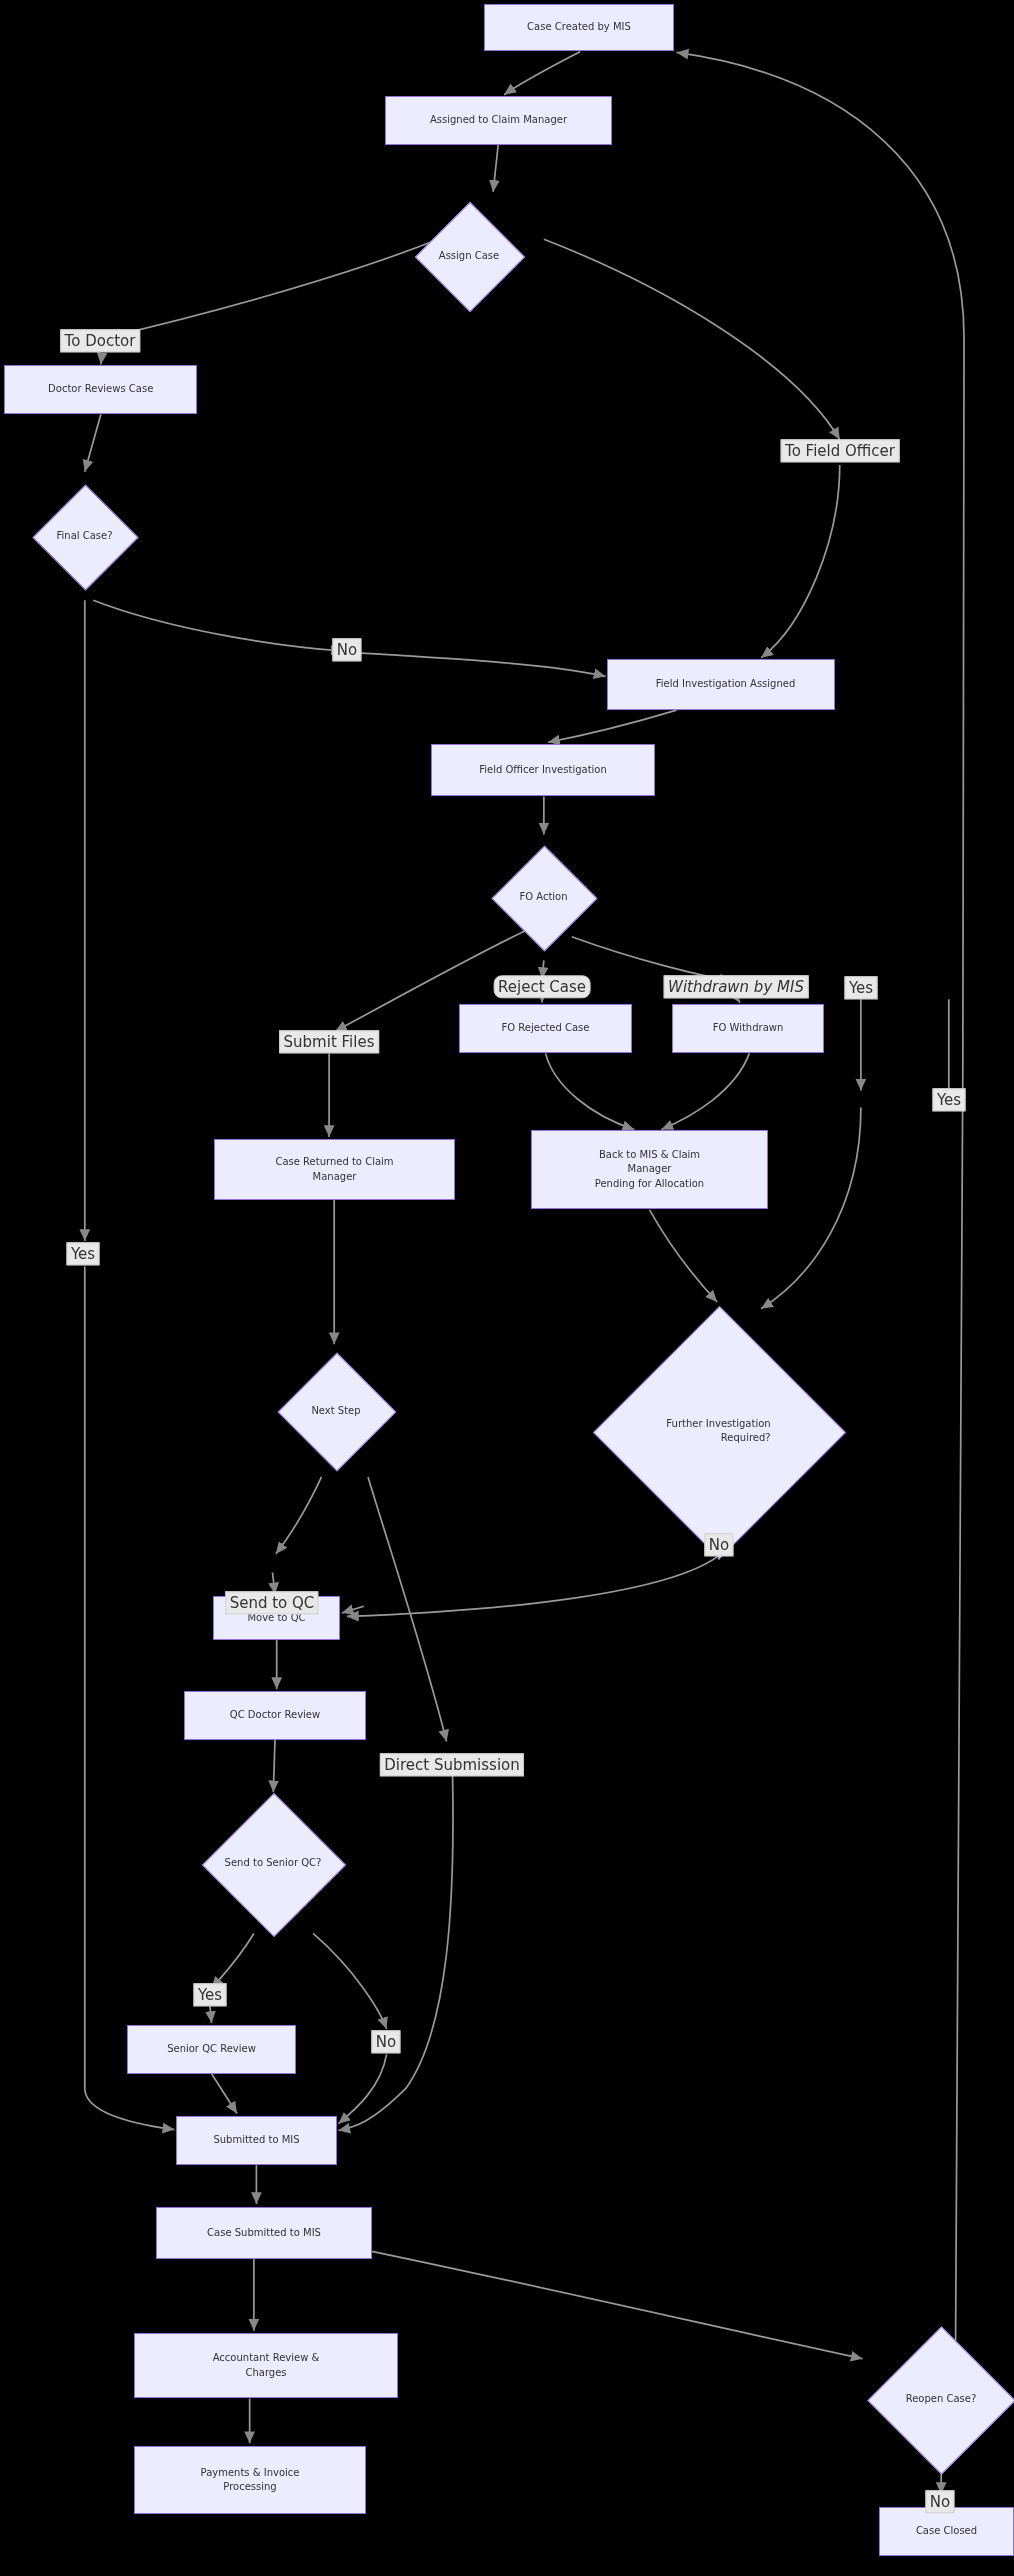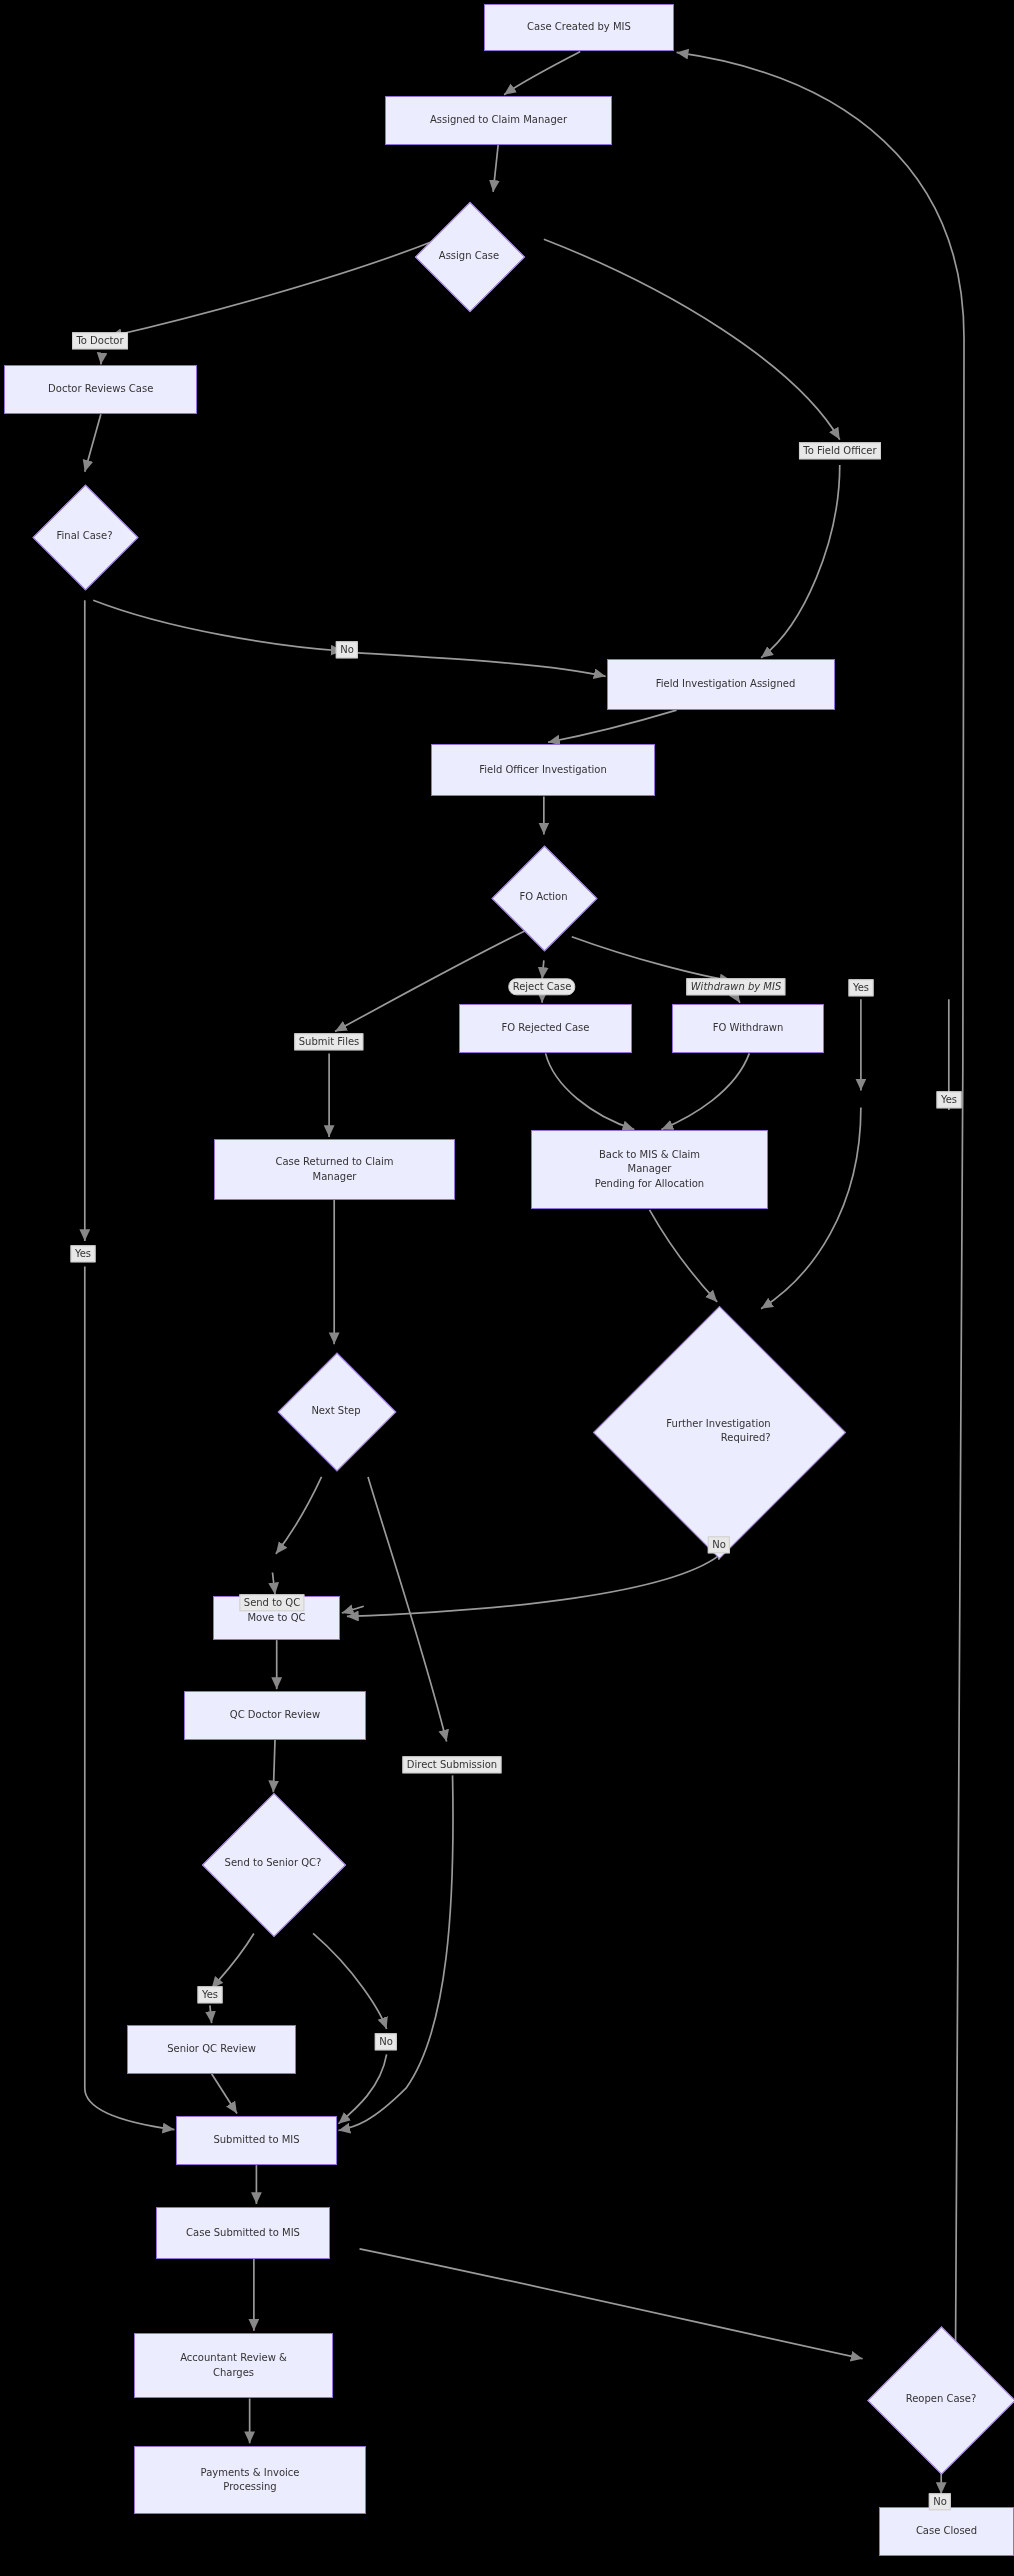--- a/index.html
+++ b/index.html
@@ -29,21 +29,21 @@
     transform-origin:center center;
     z-index:-1;
   }
   .diamond .dlabel{position:relative;z-index:2;white-space:pre-line;}
   .elabel{
     position:absolute;
     transform:translate(-50%,-50%);
     background:#E8E8E8;
     border:0.8px solid #cfcfcf;
     color:#333333;
-    font-size:10px;
+    font-size:15px;
     padding:1.7px 3.4px;
     white-space:nowrap;
     z-index:4;
     line-height:1.2;
   }
 </style>
 </head>
 <body>
 
 <div id="stage">
@@ -122,22 +122,22 @@
 Manager
 Pending for Allocation</span></div>
       <div class="node diamond" style="left: 596px; top: 1302px; width: 245px; height: 258px; text-align: right;"><div class="dshape" style="width: 177px; height: 177px; left: 34px; top: 41px;"></div><span class="dlabel">Further Investigation
 Required?</span></div>
       <div class="node diamond" style="left: 279px; top: 1346px; width: 114px; height: 131px;"><div class="dshape" style="width: 82px; height: 82px; left: 16px; top: 24.4px;"></div><span class="dlabel">Next Step</span></div>
       <div class="node" style="left: 213px; top: 1596px; width: 127px; height: 44px;"><span>Move to QC</span></div>
       <div class="node" style="left: 184px; top: 1691px; width: 182px; height: 49px;"><span>QC Doctor Review</span></div>
       <div class="node diamond" style="left: 182px; top: 1794px; width: 182px; height: 139px;"><div class="dshape" style="width: 100px; height: 100px; left: 41px; top: 19.5px;"></div><span class="dlabel">Send to Senior QC?</span></div>
       <div class="node" style="left: 127px; top: 2025px; width: 169px; height: 49px;"><span>Senior QC Review</span></div>
       <div class="node" style="left: 176px; top: 2116px; width: 161px; height: 49px;"><span>Submitted to MIS</span></div>
-      <div class="node" style="left: 156px; top: 2207px; width: 174px; height: 52px;"><span>Case Submitted to MIS</span></div>
-      <div class="node" style="left: 134px; top: 2333px; width: 199px; height: 65px;"><span>Accountant Review &amp;
+      <div class="node" style="left: 156px; top: 2207px; width: 216px; height: 52px;"><span>Case Submitted to MIS</span></div>
+      <div class="node" style="left: 134px; top: 2333px; width: 264px; height: 65px;"><span>Accountant Review &amp;
 Charges</span></div>
       <div class="node" style="left: 134px; top: 2446px; width: 232px; height: 68px;"><span>Payments &amp; Invoice
 Processing</span></div>
       <div class="node diamond" style="left: 869px; top: 2327px; width: 144px; height: 145px;"><div class="dshape" style="width: 103px; height: 103px; left: 20px; top: 21px;"></div><span class="dlabel">Reopen Case?</span></div>
       <div class="node" style="left: 879px; top: 2507px; width: 135px; height: 49px;"><span>Case Closed</span></div>
     </div>
   <div id="label-layer">
       <div class="elabel" style="left: 100px; top: 341px;">To Doctor</div>
       <div class="elabel" style="left: 840px; top: 451px;">To Field Officer</div>
       <div class="elabel" style="left: 347px; top: 650px;">No</div>

